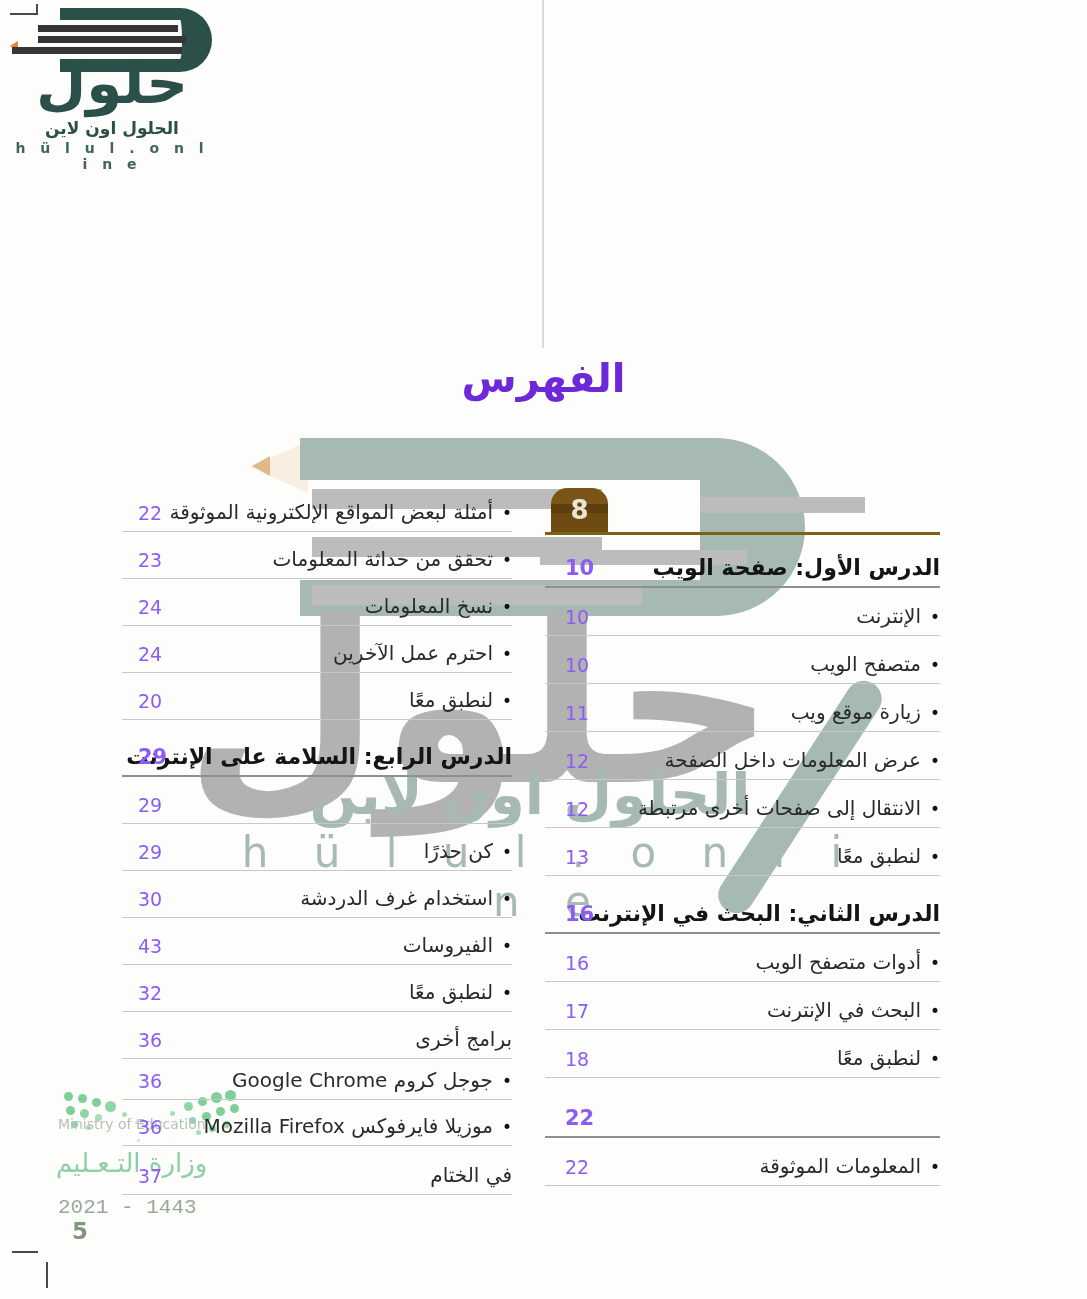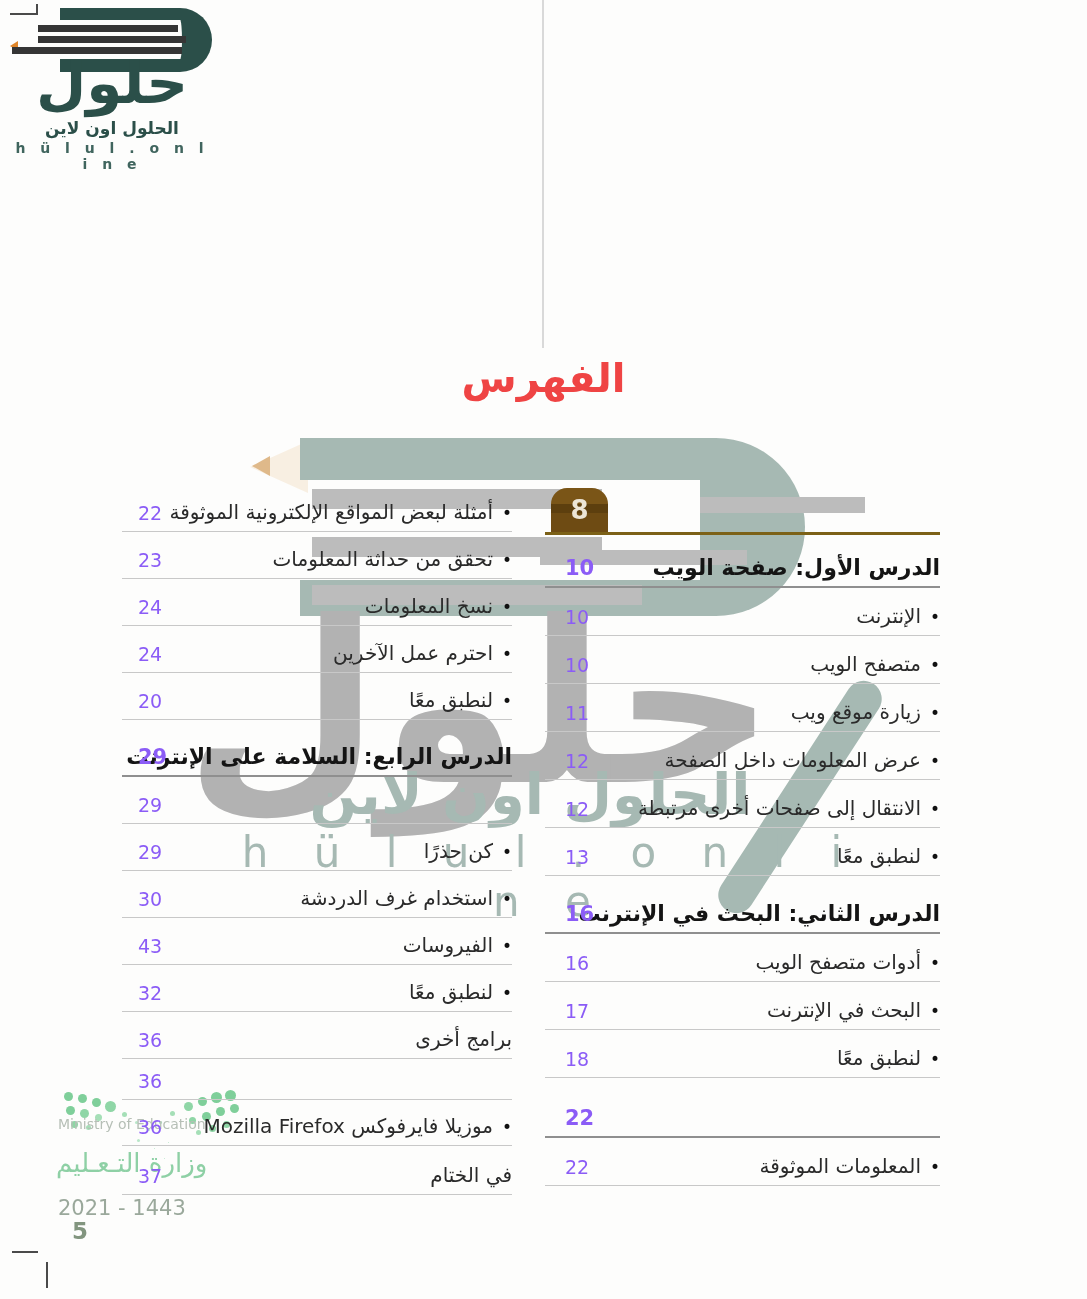--- a/index.html
+++ b/index.html
@@ -41,21 +41,21 @@
   }
   .toplogo .sub-en{
     position:absolute;left:12px;top:140px;width:200px;text-align:center;
     font-size:14px;font-weight:bold;color:#40655e;letter-spacing:5px;
   }
 
   
   #top-divider{position:absolute;left:542px;top:0;width:2px;height:348px;background:#d9d9d9;}
   #page-title{
     position:absolute;left:0;top:355px;width:1087px;text-align:center;
-    font-size:40px;font-weight:bold;color:#ef4444;direction:rtl;z-index:2;
+    font-size:40px;font-weight:bold;color:#6d28d9;direction:rtl;z-index:2;
   }
 
   
   .wm{position:absolute;z-index:1;}
   #wm-horseshoe{
     left:300px;top:438px;width:505px;height:178px;box-sizing:border-box;
     border-style:solid;border-color:#a6b9b3;border-width:42px 105px 36px 0;
     border-radius:0 160px 160px 0;
   }
   #wm-pencil{left:250px;top:441px;width:0;height:0;
@@ -139,21 +139,21 @@
       120px 10px 0 0 #8fd6a6, 134px 5px 0 0 #7fcf9a, 148px 1px 0 1px #7fcf9a,
       162px -1px 0 1px #7fcf9a, 124px 24px 0 -1px #8fd6a6, 138px 20px 0 0 #7fcf9a,
       152px 15px 0 0 #7fcf9a, 166px 12px 0 0 #7fcf9a,
       130px 36px 0 -2px #a5dfb7, 144px 32px 0 -1px #8fd6a6, 158px 28px 0 -1px #8fd6a6;
   }
   #moe-ar{
     position:absolute;left:56px;top:1148px;width:200px;direction:rtl;text-align:left;
     font-size:26px;font-weight:normal;color:#8ed0a5;letter-spacing:1px;z-index:1;
   }
   #moe-en{position:absolute;left:58px;top:1116px;font-size:14px;color:#b6bfb6;z-index:1;}
-  #moe-years{position:absolute;left:58px;top:1196px;font-size:21px;color:#9aa89b;z-index:1;}
+  #moe-years{position:absolute;left:58px;top:1196px;font-size:21px;color:#9aa89b;z-index:1;font-family:Liberation Mono, monospace;}
   #page-num{position:absolute;left:72px;top:1218px;font-size:23px;font-weight:bold;color:#82957f;z-index:1;}
 </style>
 </head>
 <body>
 
 <div class="page">
 
   <div class="crop" id="crop-tl-h"></div>
   <div class="crop" id="crop-tl-v"></div>
   <div class="crop" id="crop-bl-h"></div>
@@ -287,20 +287,21 @@
       </div>
       <div class="row entry">
         <span class="label"><span class="bullet">•</span><span>لنطبق معًا</span></span>
         <span class="num">32</span>
       </div>
       <div class="row subhead">
         <span class="label"><span>برامج أخرى</span></span>
         <span class="num">36</span>
       </div>
       <div class="row entry">
+        <span class="label"><span class="bullet">•</span><span>جوجل كروم Google Chrome</span></span>
         <span class="num">36</span>
       </div>
       <div class="row entry">
         <span class="label"><span class="bullet">•</span><span>موزيلا فايرفوكس Mozilla Firefox</span></span>
         <span class="num">36</span>
       </div>
       <div class="row subhead">
         <span class="label"><span>في الختام</span></span>
         <span class="num">37</span>
       </div>

